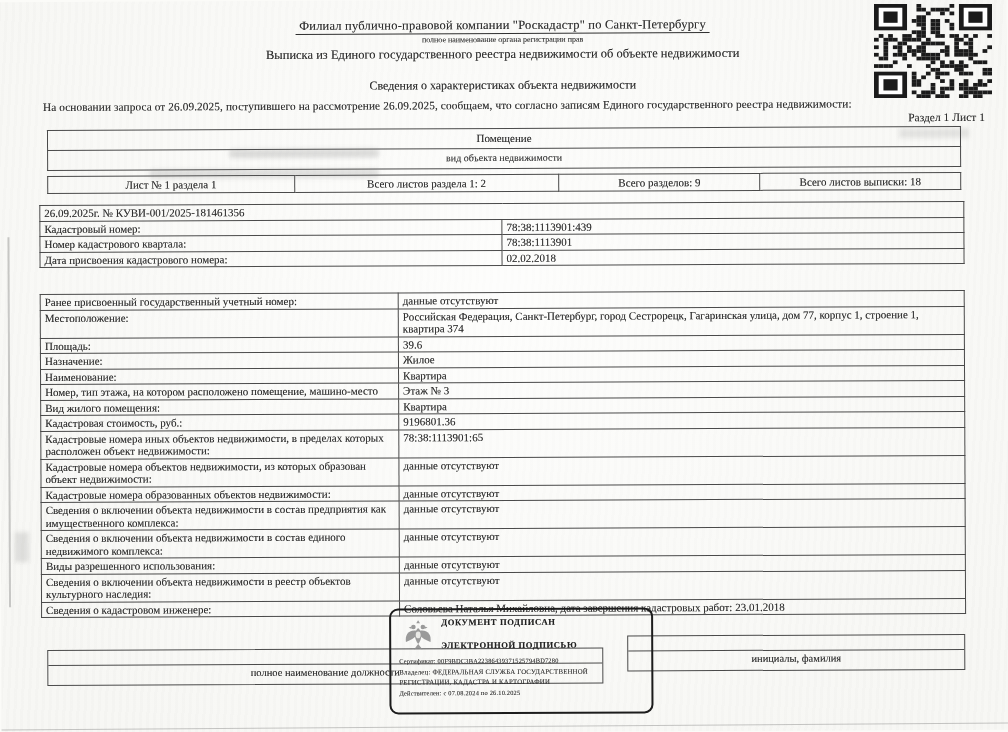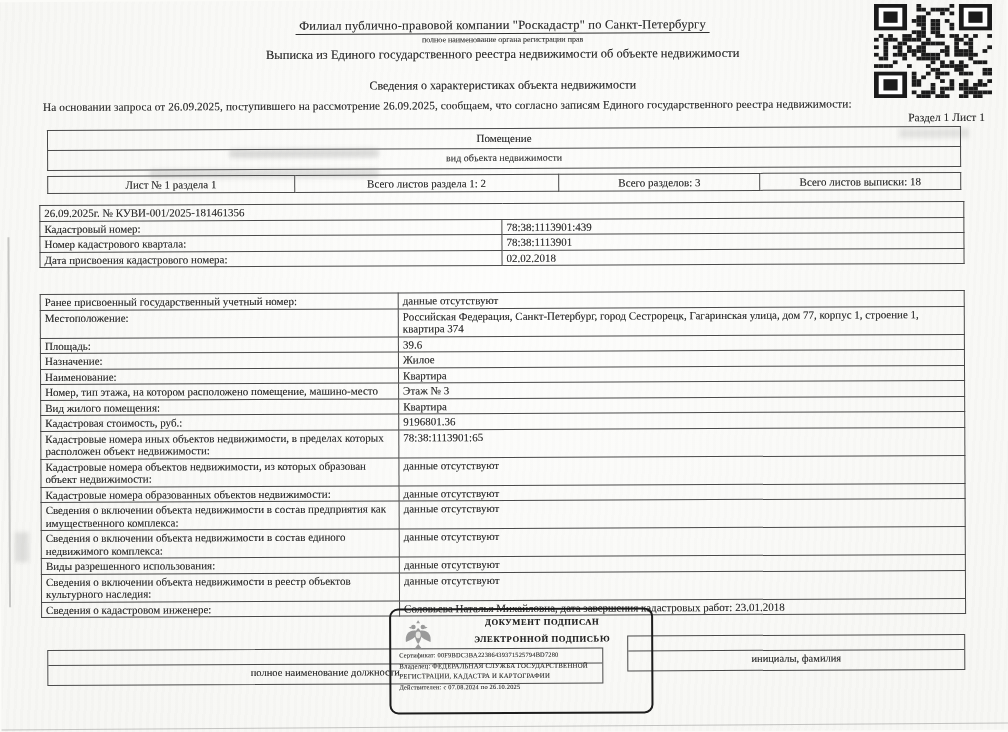--- a/index.html
+++ b/index.html
@@ -52,23 +52,23 @@
   .sig-box .row-empty{height:15px; border-bottom:1.1px solid var(--border);}
   .sig-box .row-caption{height:19px; text-align:center; font-size:10.5px; padding-top:2px;}
   .sig-left{left:6px; top:40px; width:556px;}
   .sig-right{left:586px; top:28px; width:338px;}
 
   .stamp{
     position:absolute; left:348px; top:0px; width:264px; height:106px;
     border:2.2px solid var(--stamp-border); border-radius:9px;
     padding:7px 8px 4px 8px; background:transparent; z-index:2;
   }
-  .stamp-head{margin-left:42px; text-align:center;}
+  .stamp-head{margin-left:42px; }
   .stamp-line1{font-size:8.6px; letter-spacing:.6px; font-weight:bold; color:#222;}
-  .stamp-line2{font-size:8.6px; letter-spacing:.6px; font-weight:bold; color:#222; margin-top:7px;}
+  .stamp-line2{font-size:8.6px; letter-spacing:.6px; font-weight:bold; color:#222; margin-top:13px;}
   .stamp-small{font-size:6.4px; color:#333; margin-top:3.5px; letter-spacing:.2px; white-space:nowrap;}
   .stamp-owner{font-size:6.8px;}
   .emblem{position:absolute; left:10px; top:8px; width:34px; height:36px;}
 
   .qr{position:absolute; right:16px; top:4px; width:118px; height:94px;}
 
   .artifact{position:absolute; pointer-events:none;}
   .a-vline{left:8px; top:235px; width:1.5px; height:370px; background:rgba(90,90,90,.30);}
   .a-bottomline{left:0; top:726px; width:1008px; height:1.3px; background:rgba(100,100,100,.35); transform:rotate(-0.15deg);}
   .a-smudge1{left:230px; top:148px; width:150px; height:9px; background:rgba(110,110,110,.22); filter:blur(2px); border-radius:4px;}
@@ -99,21 +99,21 @@
           <td>вид объекта недвижимости</td>
         </tr>
   </tbody>
     </table>
 
   <table class="tblB">
     <tbody>
         <tr>
       <td style="width:27%">Лист № 1 раздела 1</td>
       <td style="width:29%">Всего листов раздела 1: 2</td>
-      <td style="width:22%">Всего разделов: 3</td>
+      <td style="width:22%">Всего разделов: 9</td>
       <td style="width:22%">Всего листов выписки: 18</td>
     </tr>
   </tbody>
     </table>
 
   <table class="tblC">
     <tbody>
         <tr>
       <td colspan="2">26.09.2025г. № КУВИ-001/2025-181461356</td>
     </tr>

